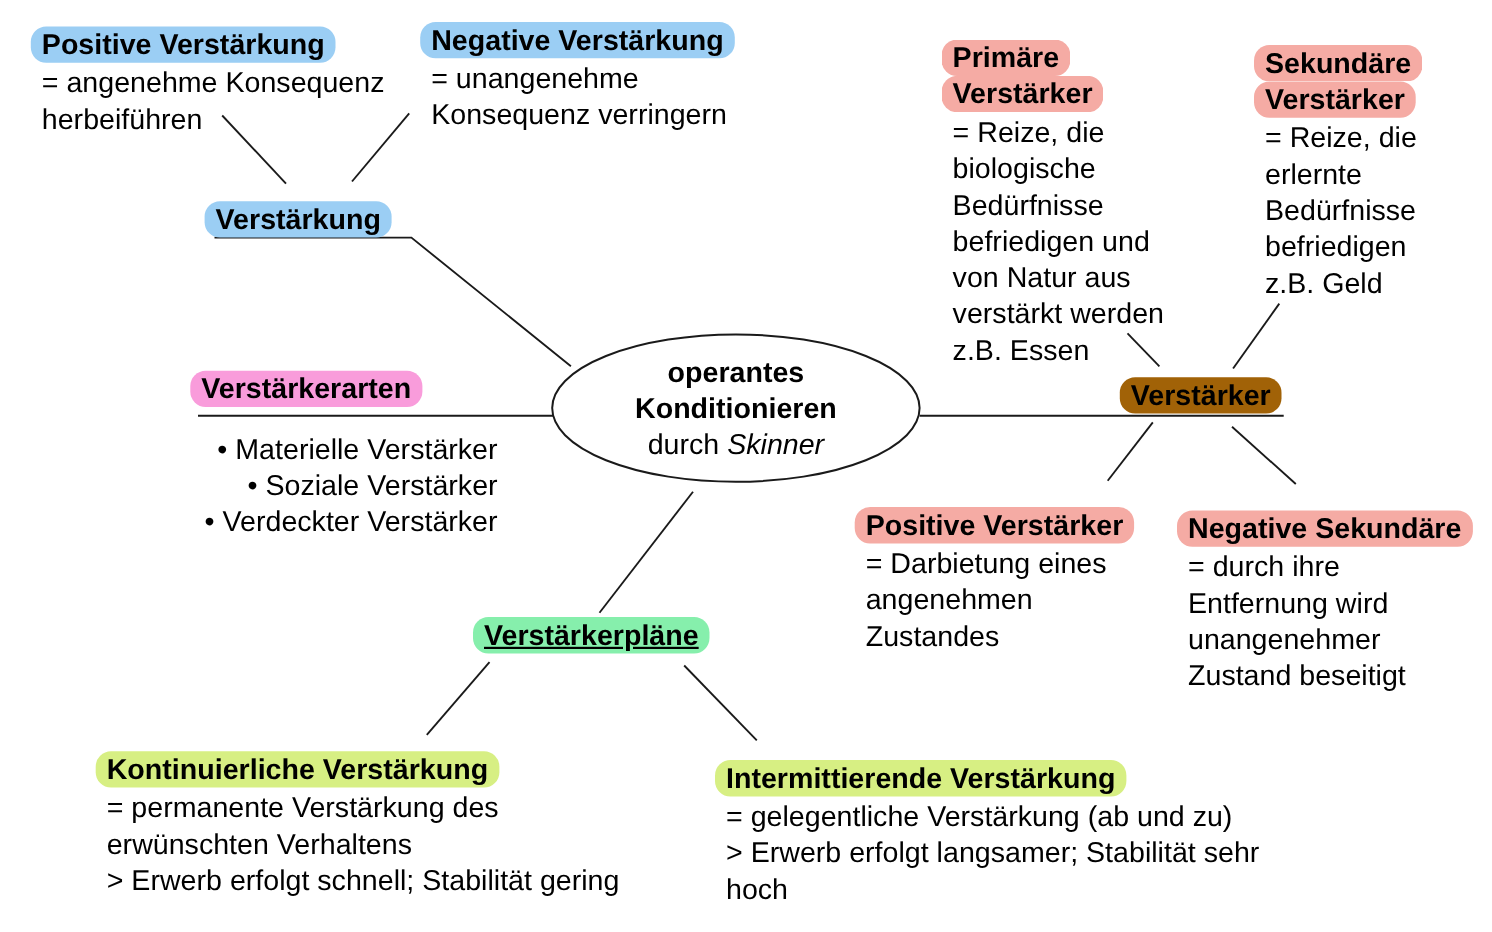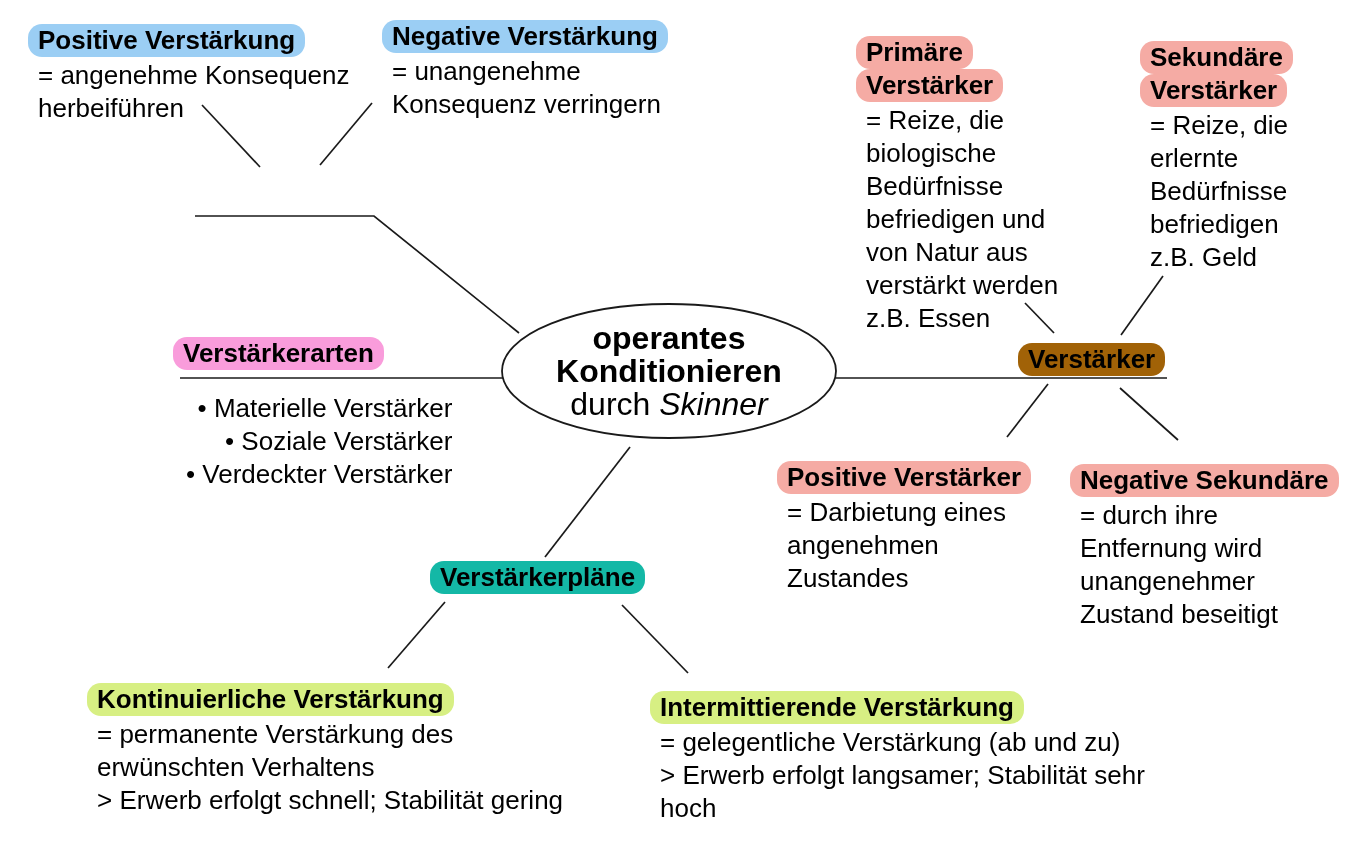--- a/index.html
+++ b/index.html
@@ -23,21 +23,21 @@
     -webkit-box-decoration-break: clone;
   }
   .nowrap { white-space: nowrap; }
   .body { white-space: pre-line; margin-top: 2px; }
   .bullets div { white-space: nowrap; }
   .center-label {
     position: absolute; z-index: 2;
     display: flex; flex-direction: column;
     align-items: center; justify-content: center;
     text-align: center;
-    font-size: 32px; line-height: 33px;
+    font-size: 26px; line-height: 33px;
   }
   .center-label .bold { font-weight: 700; white-space: pre-line; }
   .italic { font-style: italic; }
 </style>
 </head>
 <body>
 
 <div class="canvas">
 
   <svg class="wires" width="1356" height="847" viewBox="0 0 1356 847">
@@ -78,20 +78,23 @@
     <div class="body">= angenehme Konsequenz
 herbeiführen</div>
   </div>
 
   <div class="node" style="left:392px; top:20px; width:340px;">
     <div class="heading nowrap"><span class="pill" style="background: rgb(155, 206, 244);">Negative Verstärkung</span></div>
     <div class="body">= unangenehme
 Konsequenz verringern</div>
   </div>
 
+  <div class="node" style="left:196px; top:183px;">
+    <div class="heading nowrap"><span class="pill" style="background: rgb(155, 206, 244);">Verstärkung</span></div>
+  </div>
 
   <div class="node" style="left:183px; top:337px;">
     <div class="heading nowrap"><span class="pill" style="background: rgb(249, 156, 219);">Verstärkerarten</span></div>
   </div>
   <div class="node bullets" style="left:186px; top:392px;text-align:right;">
     <div>• Materielle Verstärker</div>
     <div>• Soziale Verstärker</div>
     <div>• Verdeckter Verstärker</div>
   </div>
 
@@ -128,21 +131,21 @@
 
   <div class="node" style="left:1080px; top:464px; width:280px;">
     <div class="heading nowrap"><span class="pill" style="background: rgb(245, 171, 164);">Negative Sekundäre</span></div>
     <div class="body">= durch ihre
 Entfernung wird
 unangenehmer
 Zustand beseitigt</div>
   </div>
 
   <div class="node" style="left:440px; top:561px;">
-    <div class="heading nowrap"><span class="pill" style="background: #14b8a6;">Verstärkerpläne</span></div>
+    <div class="heading nowrap"><span class="pill" style="background: #86efac; text-decoration: underline;">Verstärkerpläne</span></div>
   </div>
 
   <div class="node" style="left:97px; top:683px; width:590px;">
     <div class="heading nowrap"><span class="pill" style="background: rgb(215, 239, 131);">Kontinuierliche Verstärkung</span></div>
     <div class="body">= permanente Verstärkung des
 erwünschten Verhaltens
 &gt; Erwerb erfolgt schnell; Stabilität gering</div>
   </div>
 
   <div class="node" style="left:660px; top:691px; width:590px;">

